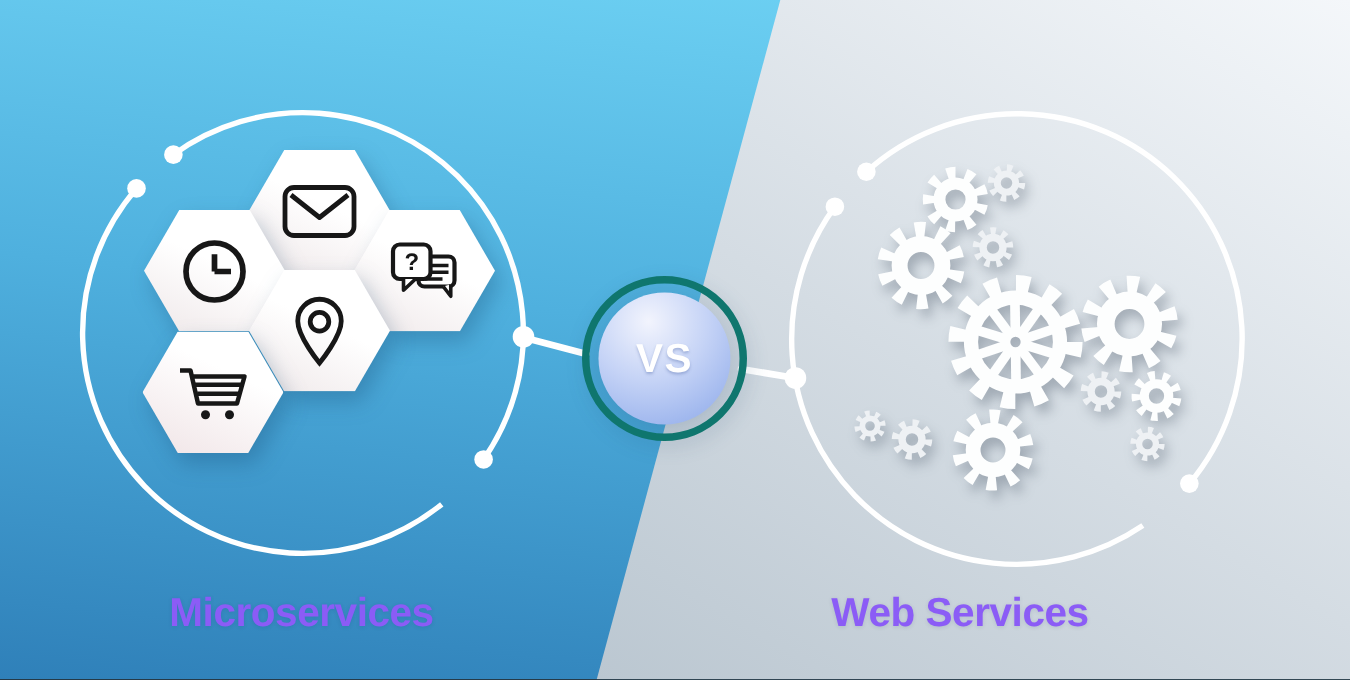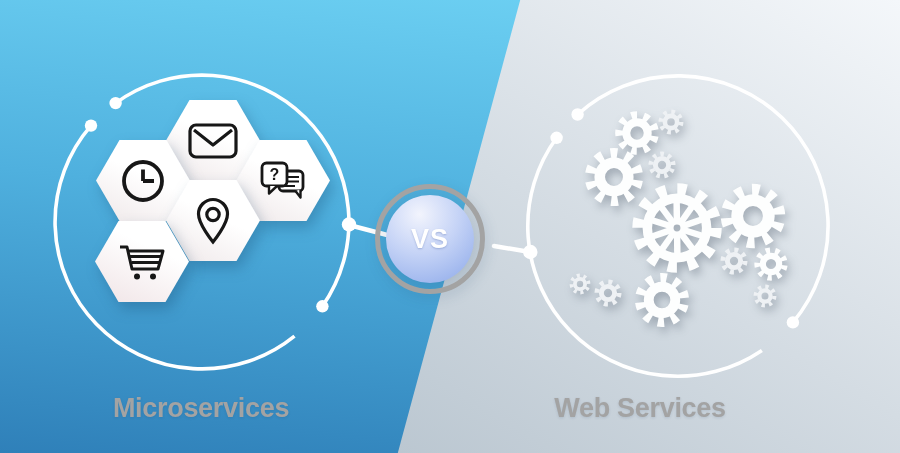--- a/index.html
+++ b/index.html
@@ -25,39 +25,39 @@
   .hex{position:absolute;width:94px;height:81px;filter:drop-shadow(4px 7px 7px rgba(15,60,100,.28));}
   .hex-shape{
     position:absolute;inset:0;
     clip-path:polygon(25% 0,75% 0,100% 50%,75% 100%,25% 100%,0 50%);
     background:linear-gradient(205deg,#ffffff 45%,#efe8e9 100%);
   }
   .hex-cart .hex-shape{background:linear-gradient(205deg,#ffffff 35%,#f0e4e6 100%);}
   .hex svg.icon{position:absolute;left:0;right:0;top:0;bottom:0;margin:auto;}
   
   .vs-badge{
-    position:absolute;left:375px;top:184px;width:110px;height:110px;
-    box-sizing:border-box;border:5px solid #a3a3a3;border-radius:50%;
+    position:absolute;left:388px;top:184px;width:110px;height:110px;
+    box-sizing:border-box;border:5px solid #0f766e;border-radius:50%;
     filter:drop-shadow(2px 4px 6px rgba(20,60,100,.18));
   }
   .vs-inner{
     position:absolute;left:6px;top:6px;width:88px;height:88px;border-radius:50%;
     background:radial-gradient(circle at 38% 22%,#f2f4fd 0%,#c5d3f6 45%,#8aa7e9 100%);
     display:flex;align-items:center;justify-content:center;
   }
   .vs-text{
     color:#ffffff;font-size:27px;font-weight:700;letter-spacing:1px;
     text-shadow:0 1px 2px rgba(70,95,160,.35);
   }
   svg.gears{position:absolute;left:0;top:0;pointer-events:none;
     filter:drop-shadow(3px 5px 4px rgba(70,85,100,.38));}
   
   .label{
     position:absolute;top:393px;width:322px;text-align:center;
-    color:#a3a3a3;font-size:27px;font-weight:700;letter-spacing:-0.3px;
+    color:#8b5cf6;font-size:27px;font-weight:700;letter-spacing:-0.3px;
     text-shadow:0 1px 3px rgba(0,40,80,.12);
   }
   .label-left{left:40px;}
   .label-right{left:479px;}
 </style>
 </head>
 <body>
 
 <div class="stage">
 

